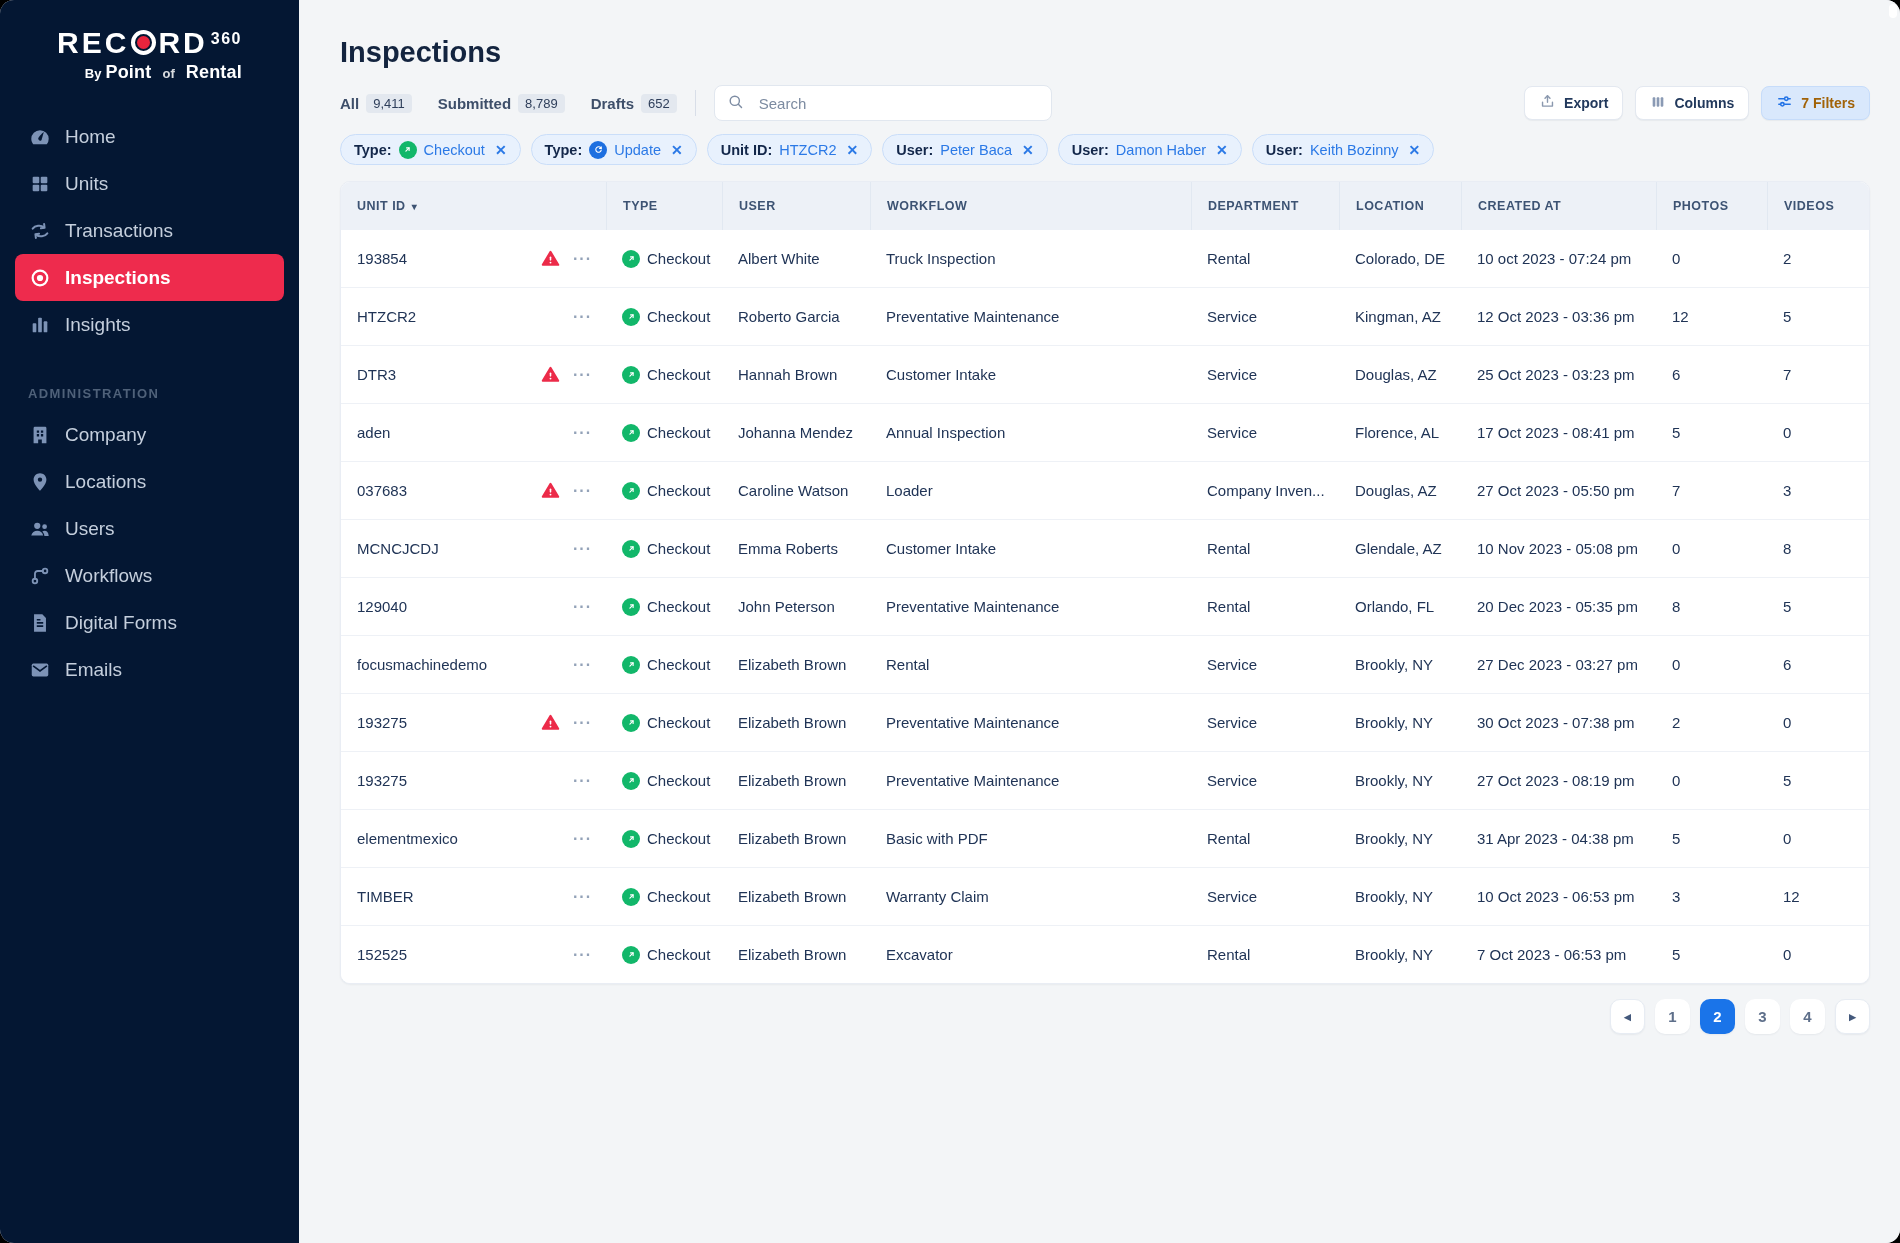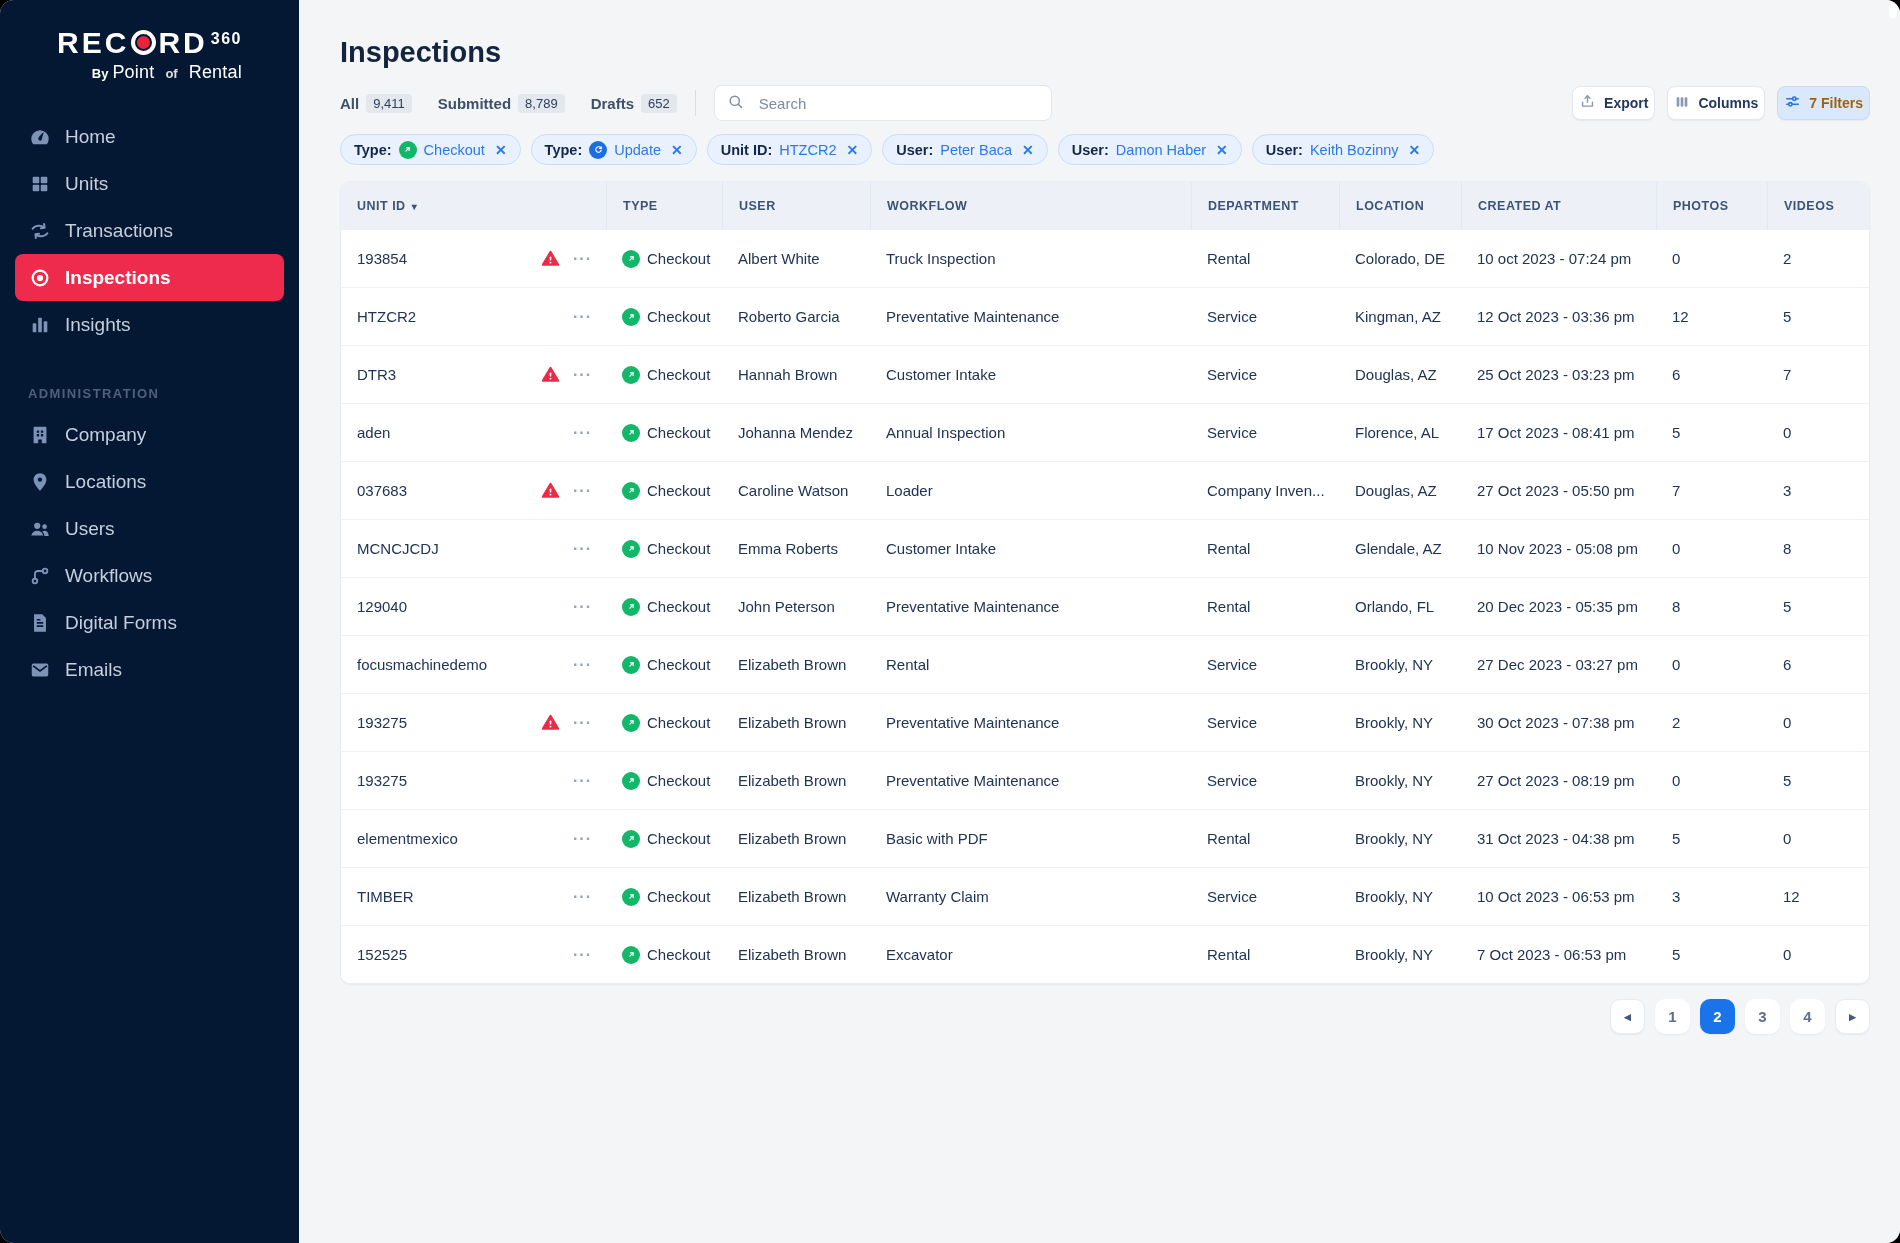--- a/index.html
+++ b/index.html
@@ -7,21 +7,21 @@
   .window{position:relative;width:1900px;height:1243px;border-radius:14px;overflow:hidden;display:flex;background:#f3f5f7;}
   
   .sidebar{width:299px;flex:0 0 299px;background:#041733;color:#c5cfdd;display:flex;flex-direction:column;}
   .logo{margin:26px auto 0;width:max-content;text-align:right;color:#fff;}
   .logo-row{font-size:30px;font-weight:700;letter-spacing:3px;white-space:nowrap;}
   .logo-o{display:inline-block;box-sizing:border-box;width:25px;height:25px;border:4px solid #fff;border-radius:50%;position:relative;margin:0 2px;vertical-align:-2px;}
   .logo-o::after{content:'';position:absolute;inset:2px;background:#e8243d;border-radius:50%;}
   .logo-360{font-size:16px;font-weight:700;letter-spacing:1.5px;position:relative;top:-9px;margin-left:3px;}
   .tagline{margin-top:2px;font-size:13px;}
   .tagline .by{font-weight:600;margin-right:4px;}
-  .tagline b{font-size:18px;font-weight:400;letter-spacing:.2px;}
+  .tagline b{font-size:18px;font-weight:700;letter-spacing:.2px;}
   .tagline .of{font-size:13px;font-weight:700;margin:0 11px;opacity:.85;}
   nav{margin-top:0;}
   #nav-main{margin-top:30px;}
   .nav-item{display:flex;align-items:center;gap:13px;height:47px;margin:0 15px;padding-left:13px;border-radius:8px;cursor:pointer;}
   .nav-ic{width:24px;height:22px;display:flex;align-items:center;justify-content:center;color:#7d93b6;}
   .nav-ic svg{width:22px;height:22px;}
   .nav-lb{font-size:19px;font-weight:500;color:#c5cfdd;}
   .nav-item.active{background:#ee2b4d;}
   .nav-item.active .nav-ic{color:#fff;}
   .nav-item.active .nav-lb{color:#fff;font-weight:600;}
@@ -32,21 +32,21 @@
   .toolbar{margin-top:16px;display:flex;align-items:center;height:36px;}
   .tabs{display:flex;align-items:center;gap:26px;}
   .tab{display:flex;align-items:center;cursor:pointer;font-size:15px;font-weight:600;color:#3e4f6a;}
   .count{margin-left:7px;background:#e3e8ef;border-radius:4px;padding:2px 7px;font-size:13px;font-weight:400;color:#2e3e5a;}
   .vdiv{width:1px;height:26px;background:#d8dee8;margin:0 18px;}
   .search{width:338px;height:36px;box-sizing:border-box;background:#fff;border:1px solid #e1e7ef;border-radius:8px;display:flex;align-items:center;padding:0 12px;gap:13px;}
   .search svg{flex:0 0 auto;}
   .search input{border:none;outline:none;font-size:15px;color:#22395c;flex:1;background:transparent;font-family:inherit;}
   .search input::placeholder{color:#7c8ba1;}
   .actions{margin-left:auto;display:flex;gap:12px;}
-  .btn{height:34px;padding:0 6px;border-radius:8px;background:#fff;border:1px solid #e3e8f0;font-size:14px;font-weight:600;color:#22395c;display:flex;align-items:center;gap:8px;cursor:pointer;box-shadow:0 1px 1px rgba(13,35,67,.05);}
+  .btn{height:34px;padding:0 14px;border-radius:8px;background:#fff;border:1px solid #e3e8f0;font-size:14px;font-weight:600;color:#22395c;display:flex;align-items:center;gap:8px;cursor:pointer;box-shadow:0 1px 1px rgba(13,35,67,.05);}
   .btn.filters{background:#d9e8fc;border-color:#c6dcfa;color:#a16207;}
   
   .chips{margin-top:13px;display:flex;gap:10px;}
   .chip{height:31px;box-sizing:border-box;border-radius:16px;background:#e8f1fd;border:1px solid #cadef9;display:flex;align-items:center;padding:0 13px;gap:7px;font-size:14.5px;}
   .chip .lb{font-weight:700;color:#13274a;}
   .chip .val{color:#2b79e6;font-weight:500;}
   .chip-ic{width:18px;height:18px;border-radius:50%;display:flex;align-items:center;justify-content:center;}
   .chip-ic svg{width:11px;height:11px;}
   .chip-ic.green{background:#12b76a;}
   .chip-ic.blue{background:#1d6fe0;}
@@ -621,21 +621,21 @@
                     <path d="M10 8.5h5.5V14"></path>
                   </svg>
                 </span>
                 <span>Checkout</span>
               </span>
             </div>
             <div class="td"><span>Elizabeth Brown</span></div>
             <div class="td"><span>Basic with PDF</span></div>
             <div class="td"><span>Rental</span></div>
             <div class="td"><span>Brookly, NY</span></div>
-            <div class="td"><span>31 Oct 2023 - 04:38 pm</span></div>
+            <div class="td"><span>31 Apr 2023 - 04:38 pm</span></div>
             <div class="td"><span>5</span></div>
             <div class="td"><span>0</span></div>
           </div>
           <div class="row">
             <div class="td unit-cell">
               <span>TIMBER</span>
               <span class="sp"></span>
               <span class="dots">···</span>
             </div>
             <div class="td">

